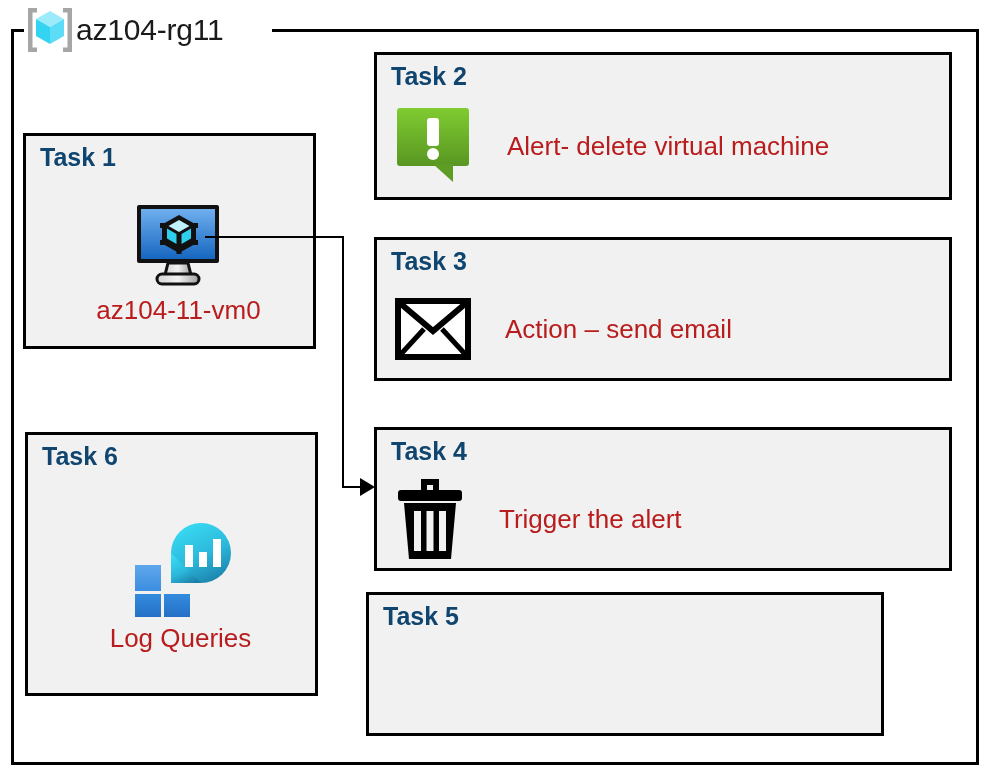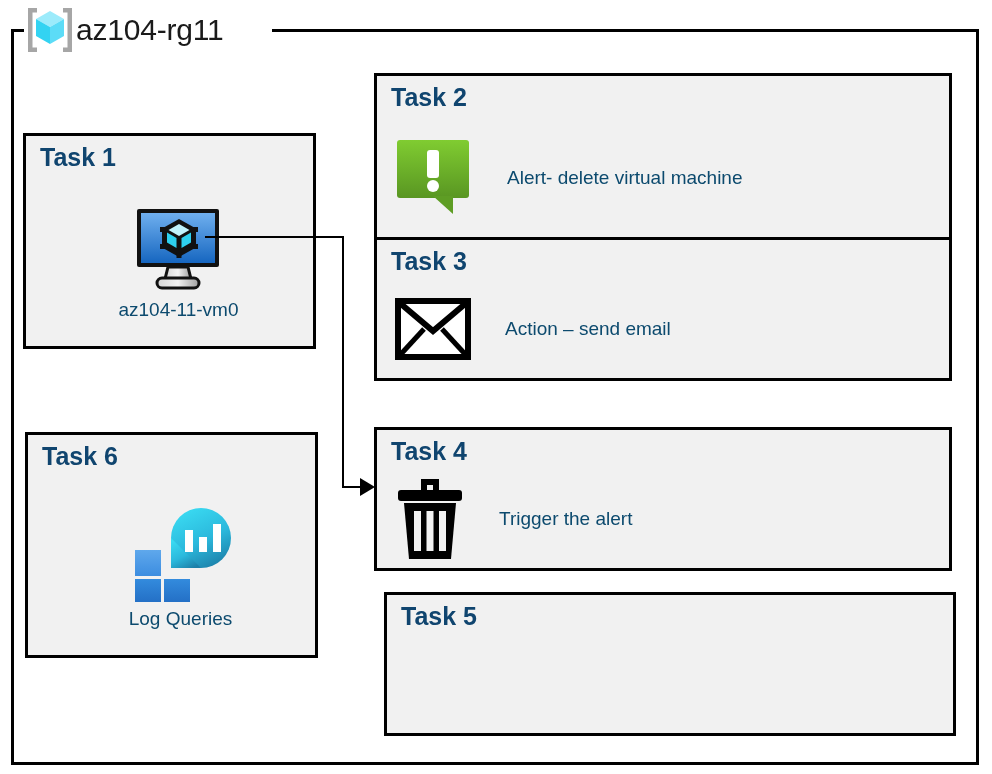--- a/index.html
+++ b/index.html
@@ -79,22 +79,22 @@
     position: absolute;
     left: 14px;
     top: 7px;
     font-size: 25px;
     font-weight: bold;
     color: #10456f;
     letter-spacing: 0px;
     white-space: nowrap;
   }
   .card-label {
-    font-size: 19px;
-    color: #0c4a6e;
+    font-size: 26px;
+    color: #b91c1c;
     white-space: nowrap;
   }
 
   
   .card-left .card-body {
     position: absolute;
     left: 0; right: 0;
     top: 46px; bottom: 0;
     display: flex;
     flex-direction: column;
@@ -196,21 +196,21 @@
           </g>
 
           <path d="M35 60 L55 60 L58 72 L32 72 Z" fill="url(#vmStand)" stroke="#111111" stroke-width="3"></path>
           <rect x="24" y="71" width="42" height="10" rx="5" fill="url(#vmStand)" stroke="#111111" stroke-width="3"></rect>
         </svg>
       </div>
       <div class="card-label">az104-11-vm0</div>
     </div>
   </div>
 
-  <div class="card card-left" id="card-task-6" style="left:25px; top:432px; width:293px; height:226px;">
+  <div class="card card-left" id="card-task-6" style="left:25px; top:432px; width:293px; height:264px;">
     <div class="card-title">Task 6</div>
     <div class="card-body">
       <div class="icon-slot">
         <svg width="104" height="96" viewBox="0 0 104 96">
           <defs>
             <linearGradient id="blob" x1="0.25" y1="0" x2="0.75" y2="1">
               <stop offset="0%" stop-color="#3ADBF2"></stop>
               <stop offset="55%" stop-color="#2BB8DC"></stop>
               <stop offset="100%" stop-color="#1C7FA8"></stop>
             </linearGradient>
@@ -234,21 +234,21 @@
 
           <rect x="56" y="24" width="8" height="22" fill="#ffffff"></rect>
           <rect x="70" y="31" width="8" height="15" fill="#ffffff"></rect>
           <rect x="84" y="18" width="8" height="28" fill="#ffffff"></rect>
         </svg>
       </div>
       <div class="card-label">Log Queries</div>
     </div>
   </div>
 
-  <div class="card card-right" id="card-task-2" style="left:374px; top:73px; width:578px; height:170px;">
+  <div class="card card-right" id="card-task-2" style="left:374px; top:52px; width:578px; height:148px;">
     <div class="card-title">Task 2</div>
     <div class="card-body">
       <div class="icon-slot">
         <svg width="78" height="80" viewBox="0 0 78 80">
           <defs>
             <linearGradient id="greenGrad" x1="0" y1="0" x2="0" y2="1">
               <stop offset="0%" stop-color="#80CC31"></stop>
               <stop offset="100%" stop-color="#599622"></stop>
             </linearGradient>
           </defs>
@@ -291,21 +291,21 @@
 
           <rect x="19" y="34" width="7" height="40" fill="#f1f1f1"></rect>
           <rect x="31.5" y="34" width="7" height="40" fill="#f1f1f1"></rect>
           <rect x="44" y="34" width="7" height="40" fill="#f1f1f1"></rect>
         </svg>
       </div>
       <div class="card-label">Trigger the alert</div>
     </div>
   </div>
 
-  <div class="card card-right" id="card-task-5" style="left:384px; top:592px; width:572px; height:144px;">
+  <div class="card card-right" id="card-task-5" style="left:366px; top:592px; width:518px; height:144px;">
     <div class="card-title">Task 5</div>
   </div>
 
   <div class="conn" id="conn-h1"></div>
   <div class="conn" id="conn-v"></div>
   <div class="conn" id="conn-h2"></div>
   <div id="conn-arrow"></div>
 
 </div>
 

